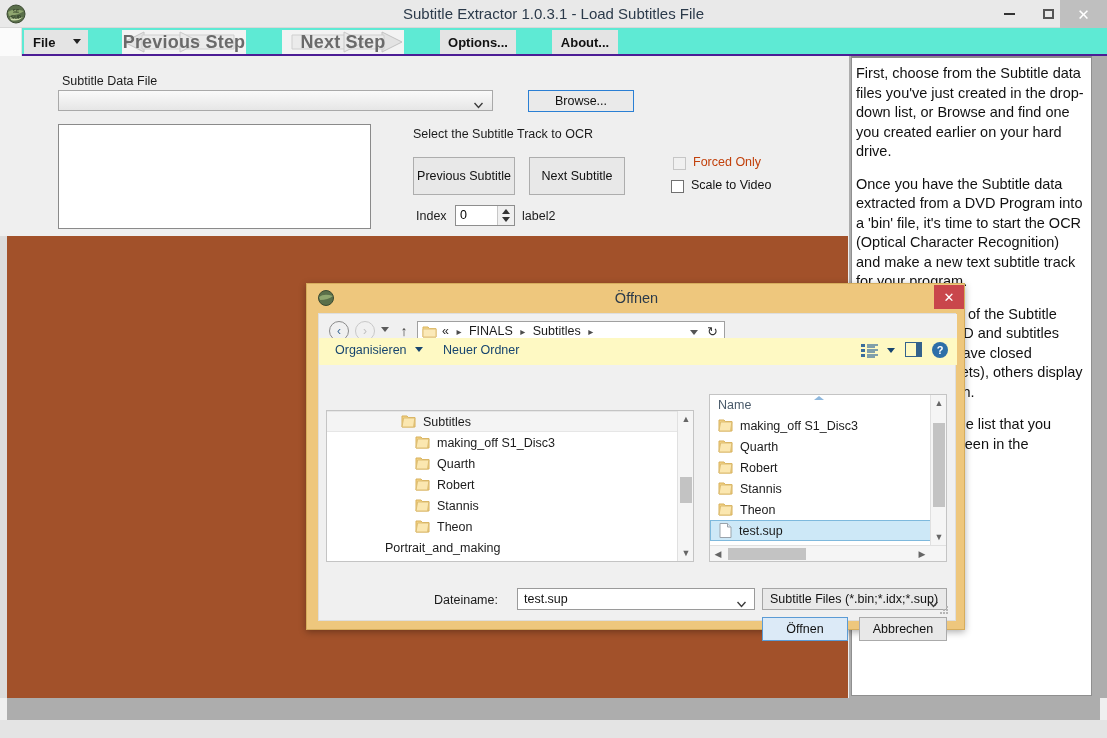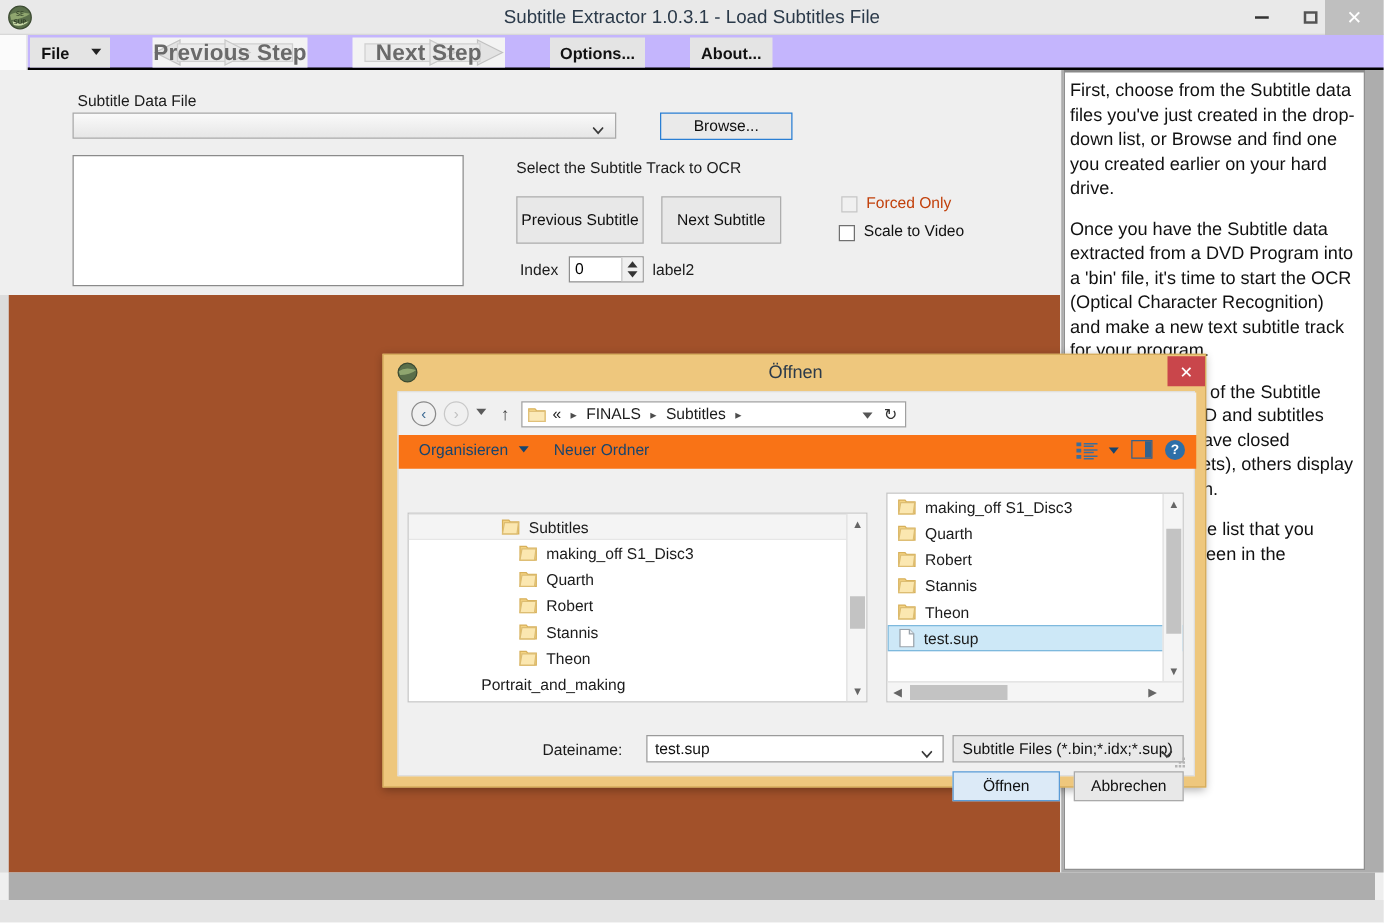--- a/index.html
+++ b/index.html
@@ -39,22 +39,22 @@
   .wbtn-min { right: 78px; }
   .wbtn-max { right: 39px; }
   .wbtn-close { right: 0; width: 47px; background: #bfbfbf; }
   .gl-min { width: 11px; height: 2px; background: #333; }
   .gl-max { width: 11px; height: 10px; border: 2px solid #555; }
   .gl-close { color: #fff; font-size: 15px; line-height: 1; }
 
   
   .toolstrip {
     position: absolute; left: 0; top: 28px; width: 1107px; height: 28px;
-    background: #c4b5fd;
-    border-bottom: 2px solid #000000;
+    background: #5eead4;
+    border-bottom: 2px solid #4c1d95;
   }
   .strip-left-edge {
     position: absolute; left: 0; top: 0; width: 22px; height: 28px;
     background: #fbfbfb;
     border-right: 1px solid #e2e2e2;
   }
   .tb-file {
     position: absolute; left: 24px; top: 2px; width: 64px; height: 24px;
     background: #e4e4e4;
     display: flex; align-items: center; cursor: default;
@@ -294,22 +294,22 @@
   .searchbox .ph {
     position: absolute; left: 7px; top: 2px;
     font-size: 12.5px; color: #6c6c6c;
   }
   .searchbox .mag {
     position: absolute; right: 6px; top: 3px; width: 13px; height: 13px;
   }
 
   
   .cmdbar {
-    position: absolute; left: 0; top: 34px; width: 638px; height: 27px;
-    background: #f97316;
+    position: absolute; left: 0; top: 24px; width: 638px; height: 27px;
+    background: #fef9c3;
   }
   .cmd {
     position: absolute; top: 5px; height: 18px;
     font-size: 12.5px; color: #17456f;
     cursor: default; white-space: nowrap;
   }
   .cmd-org { left: 16px; }
   .cmd-org .dn {
     display: inline-block; margin-left: 5px;
     width: 0; height: 0;
@@ -695,20 +695,24 @@
         </div>
 
         <div class="sb-v" style="right:0;top:0;height:150px;">
           <div class="ar" style="top:0;">▲</div>
           <div class="thumb" style="top:66px;height:26px;"></div>
           <div class="ar" style="bottom:0;">▼</div>
         </div>
       </div>
 
       <div class="pane-right">
+        <div class="col-head">
+          <span>Name</span>
+          <i class="sort-tri"></i>
+        </div>
 
         <div class="file-item">
           <span class="fld">
             <svg width="15" height="13" viewBox="0 0 15 13">
                 <path d="M1 1 h5 l1.2 1.5 H14 V12 H1 Z" fill="#f4d383" stroke="#d7b05a"></path>
                 <path d="M2.6 3 h11.2 L12.6 12 H1 Z" fill="#fbe7b0" stroke="#ddbd72"></path>
               </svg>
           </span>
           <span>making_off S1_Disc3</span>
         </div>

